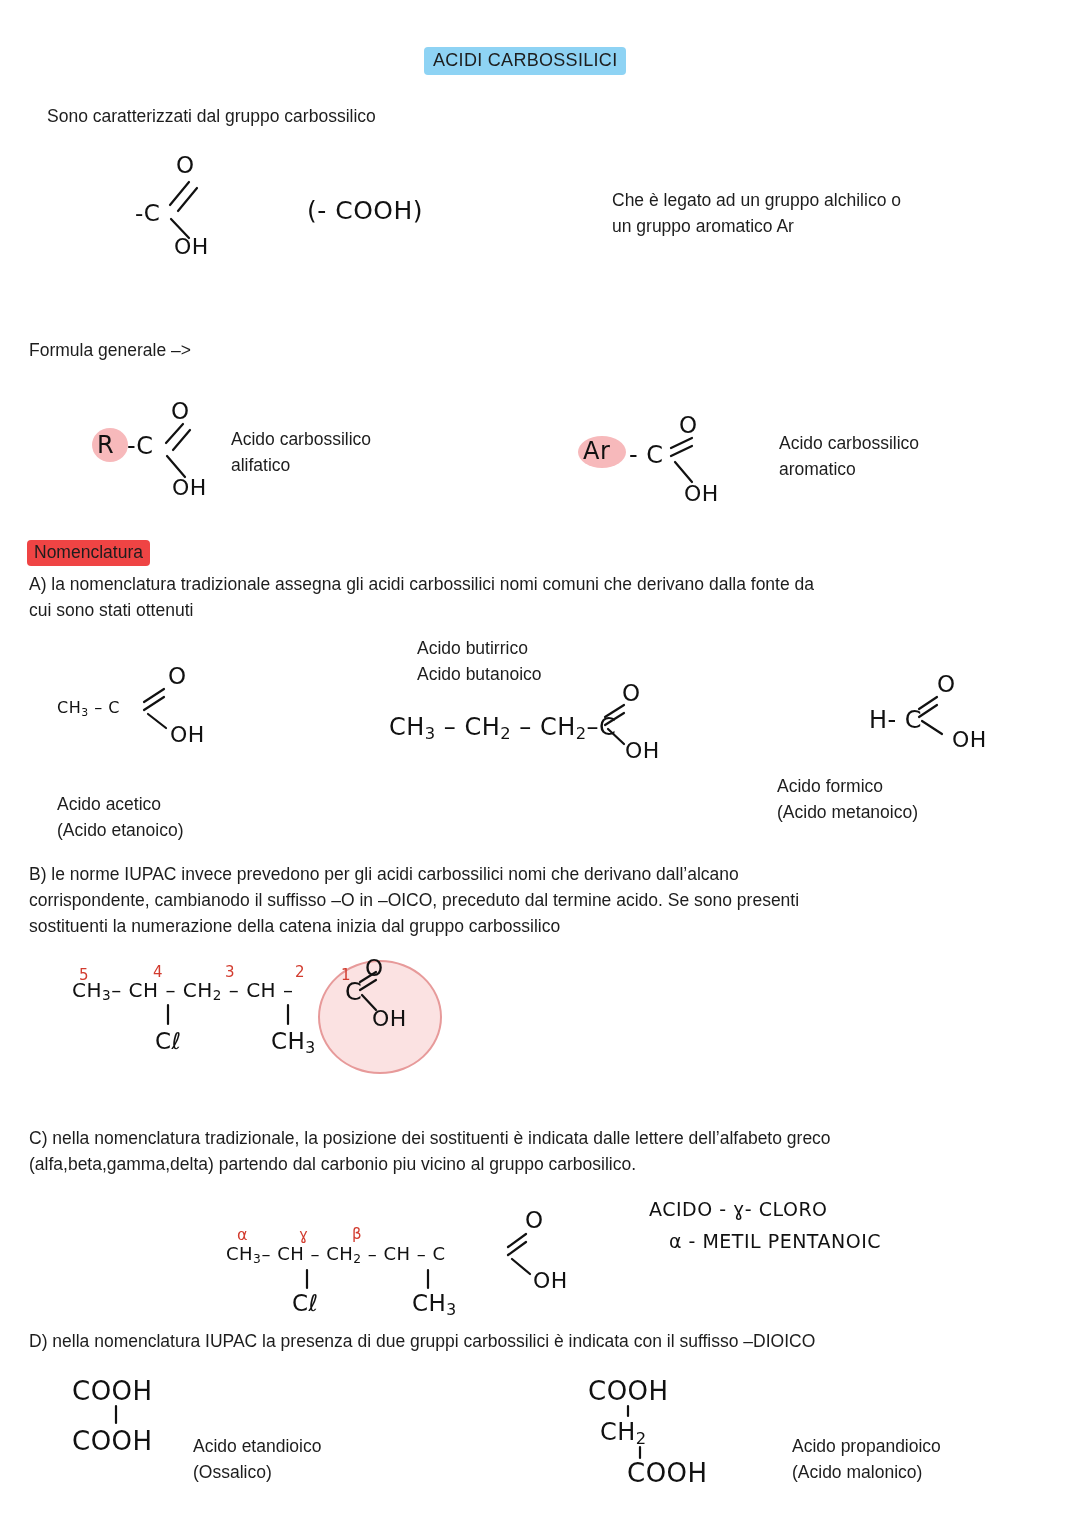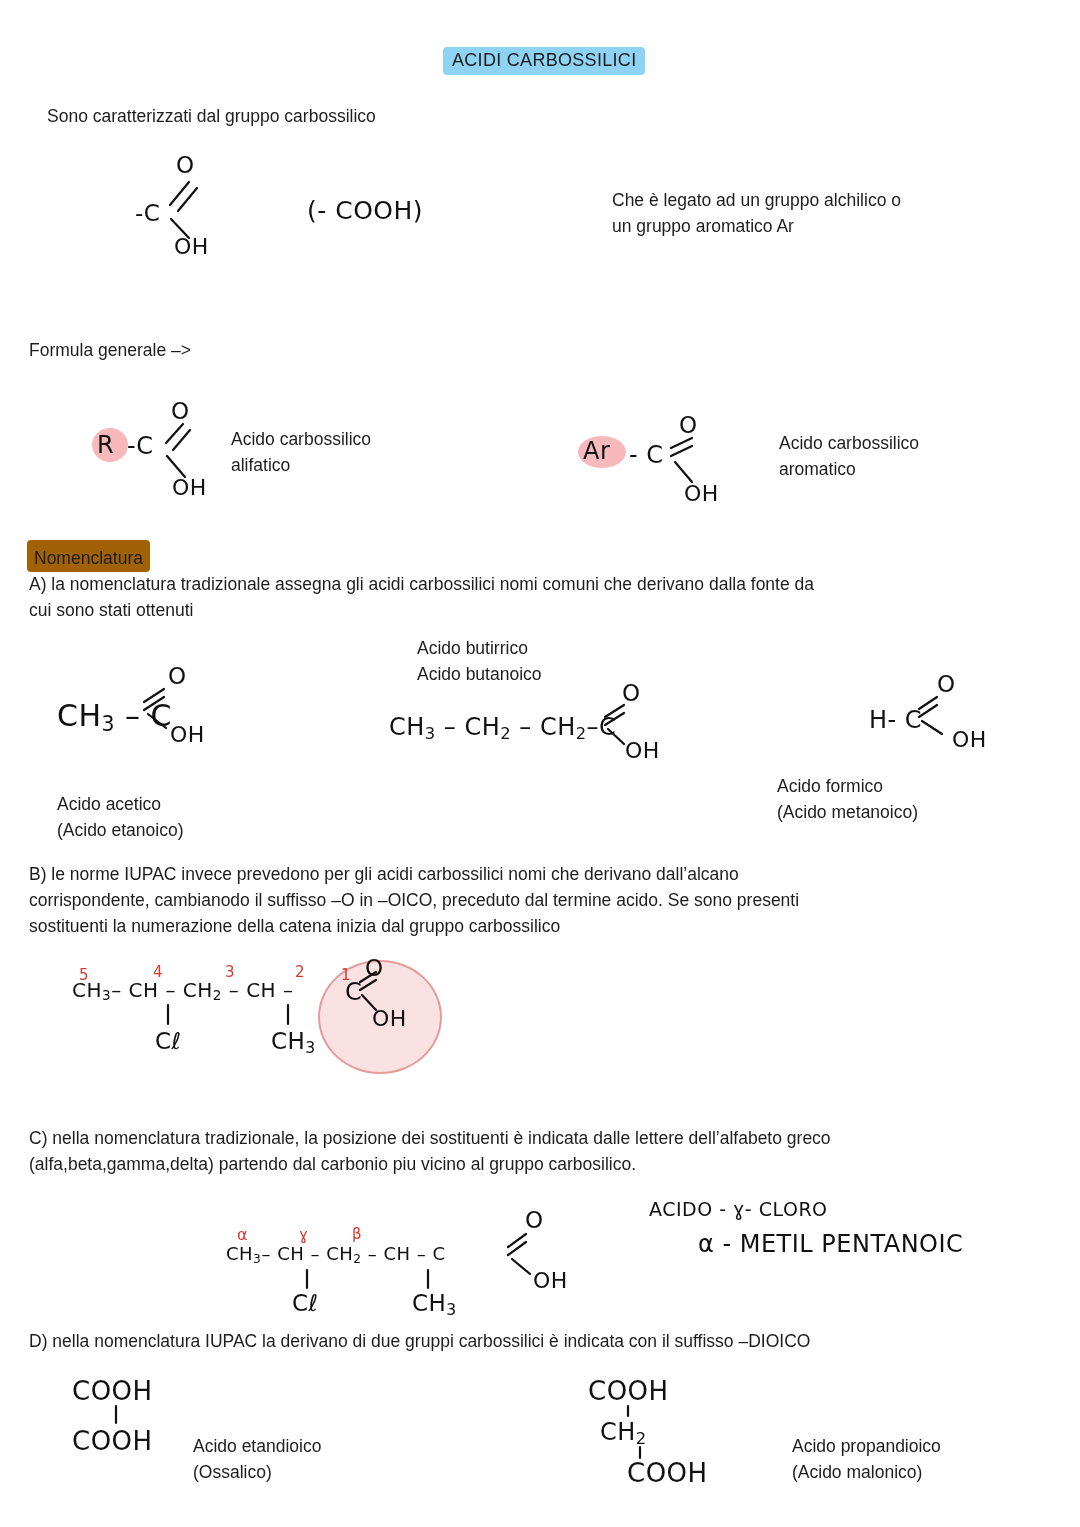--- a/index.html
+++ b/index.html
@@ -33,24 +33,24 @@
     position: absolute;
     background: #8ed3f4;
     color: #1d1d1d;
     font-size: 18px;
     padding: 3px 9px 4px 9px;
     border-radius: 4px;
     letter-spacing: 0.3px;
   }
   .hl-cyan {
     position: absolute;
-    background: #a16207;
+    background: #ef4444;
     color: #1d1d1d;
     font-size: 17.5px;
-    padding: 8px 7px 3px 7px;
+    padding: 2px 7px 3px 7px;
     border-radius: 4px;
   }
   
   .hw {
     position: absolute;
     font-family: "DejaVu Sans", sans-serif;
     color: #111111;
     letter-spacing: 0.5px;
     white-space: nowrap;
   }
@@ -73,21 +73,21 @@
     border-radius: 50%;
   }
   svg { position: absolute; overflow: visible; }
   .st { stroke: #111111; stroke-width: 2.2; fill: none; stroke-linecap: round; }
 </style>
 </head>
 <body>
 
 <div class="page">
 
-  <div class="title-pill" style="left:443px; top:47px;">ACIDI CARBOSSILICI</div>
+  <div class="title-pill" style="left:424px; top:47px;">ACIDI CARBOSSILICI</div>
 
   <div class="txt" style="left:47px; top:103px; width:620px;">Sono caratterizzati dal gruppo carbossilico</div>
 
   <div>
     <div class="hw" style="left:135px; top:200px; font-size:23px;">-C</div>
     <div class="hw" style="left:176px; top:152px; font-size:23px;">O</div>
     <div class="hw" style="left:174px; top:234px; font-size:22px;">OH</div>
     <svg style="left:0; top:0; width:1080px; height:300px;">
       <line class="st" x1="170" y1="205" x2="189" y2="182"></line>
       <line class="st" x1="178" y1="211" x2="197" y2="188"></line>
@@ -134,21 +134,21 @@
 
   <div class="hl-cyan" style="left:27px; top:540px;">Nomenclatura</div>
 
   <div class="txt" style="left:417px; top:635px; width:330px;">Acido butirrico
 Acido butanoico</div>
 
   <div class="txt" style="left:29px; top:571px; width:1000px;">A) la nomenclatura tradizionale assegna gli acidi carbossilici nomi comuni che derivano dalla fonte da
 cui sono stati ottenuti</div>
 
   <div>
-    <div class="hw" style="left:57px; top:698px; font-size:30px;">CH<span class="sub">3</span> – C</div>
+    <div class="hw" style="left:57px; top:698px; font-size:16px;">CH<span class="sub">3</span> – C</div>
     <div class="hw" style="left:168px; top:663px; font-size:23px;">O</div>
     <div class="hw" style="left:170px; top:722px; font-size:22px;">OH</div>
     <svg style="left:0; top:0; width:1080px; height:800px;">
       <line class="st" x1="144" y1="702" x2="164" y2="689"></line>
       <line class="st" x1="144" y1="710" x2="164" y2="697"></line>
       <line class="st" x1="148" y1="714" x2="166" y2="728"></line>
     </svg>
   </div>
   <div class="txt" style="left:57px; top:791px; width:260px;">Acido acetico
 (Acido etanoico)</div>
@@ -223,23 +223,23 @@
     <svg style="left:0; top:0; width:1080px; height:1400px;">
       <line class="st" x1="307" y1="1270" x2="307" y2="1288"></line>
       <line class="st" x1="428" y1="1270" x2="428" y2="1288"></line>
       <line class="st" x1="508" y1="1247" x2="526" y2="1234"></line>
       <line class="st" x1="508" y1="1255" x2="526" y2="1242"></line>
       <line class="st" x1="512" y1="1259" x2="530" y2="1274"></line>
     </svg>
   </div>
 
   <div class="hw" style="left:649px; top:1198px; font-size:19px;">ACIDO - ɣ- CLORO</div>
-  <div class="hw" style="left:698px; top:1230px; font-size:24px;">α - METIL PENTANOIC</div>
-
-  <div class="txt" style="left:29px; top:1328px; width:1015px;">D) nella nomenclatura IUPAC la derivano di due gruppi carbossilici è indicata con il suffisso –DIOICO</div>
+  <div class="hw" style="left:669px; top:1230px; font-size:19px;">α - METIL PENTANOIC</div>
+
+  <div class="txt" style="left:29px; top:1328px; width:1015px;">D) nella nomenclatura IUPAC la presenza di due gruppi carbossilici è indicata con il suffisso –DIOICO</div>
 
   <div>
     <div class="hw" style="left:72px; top:1376px; font-size:26px;">COOH</div>
     <div class="hw" style="left:72px; top:1426px; font-size:26px;">COOH</div>
     <svg style="left:0; top:0; width:1080px; height:1527px;">
       <line class="st" x1="116" y1="1406" x2="116" y2="1423"></line>
     </svg>
   </div>
   <div class="txt" style="left:193px; top:1433px; width:280px;">Acido etandioico
 (Ossalico)</div>

